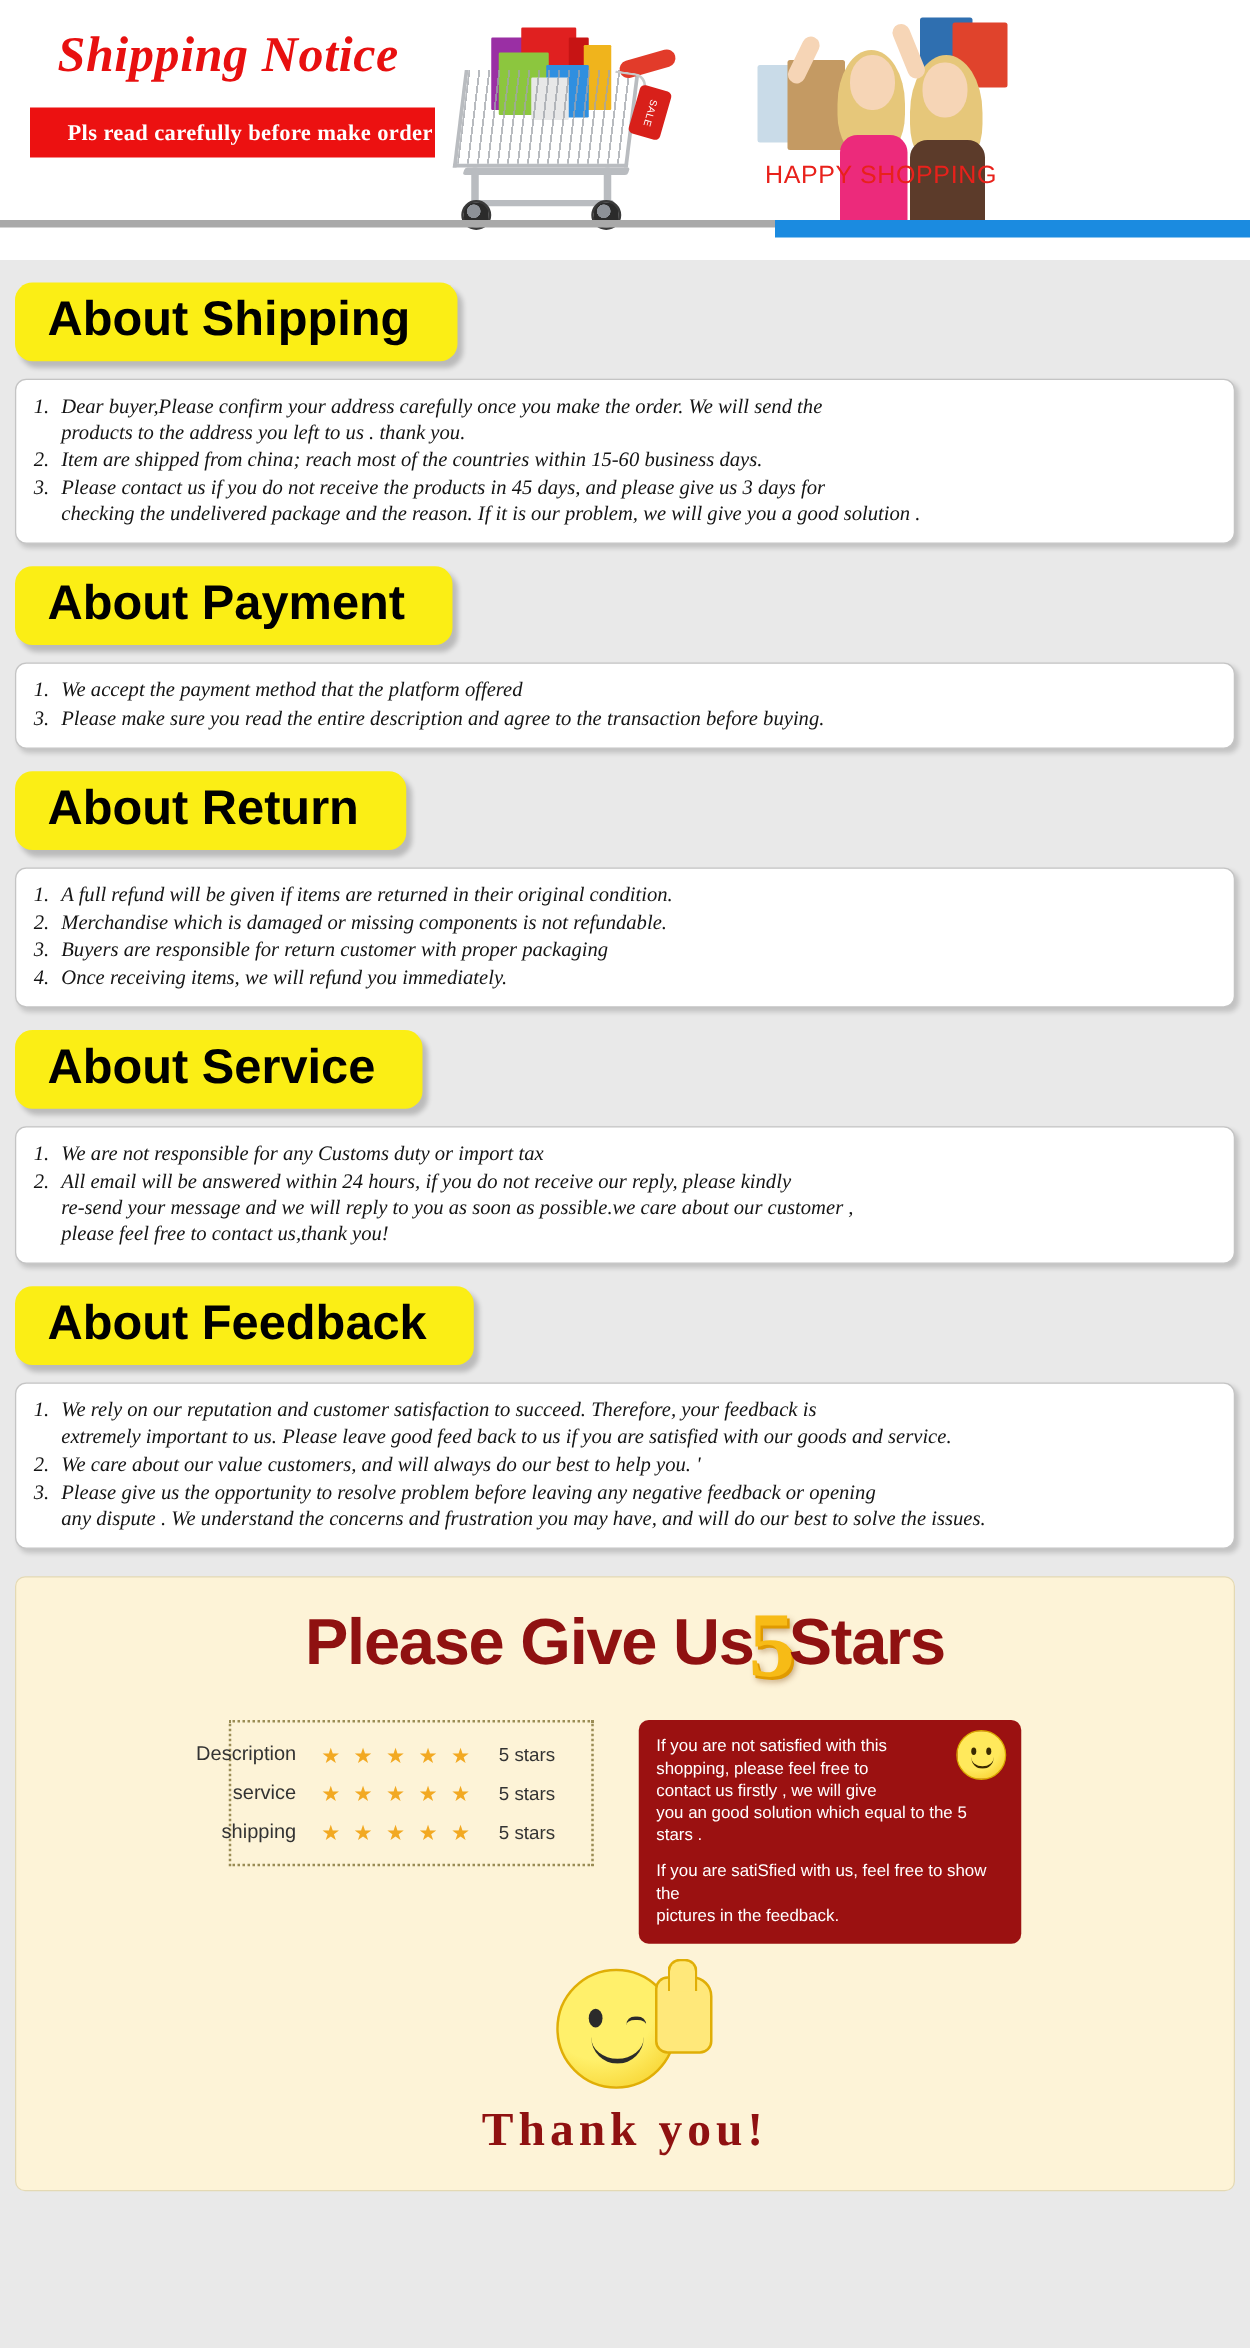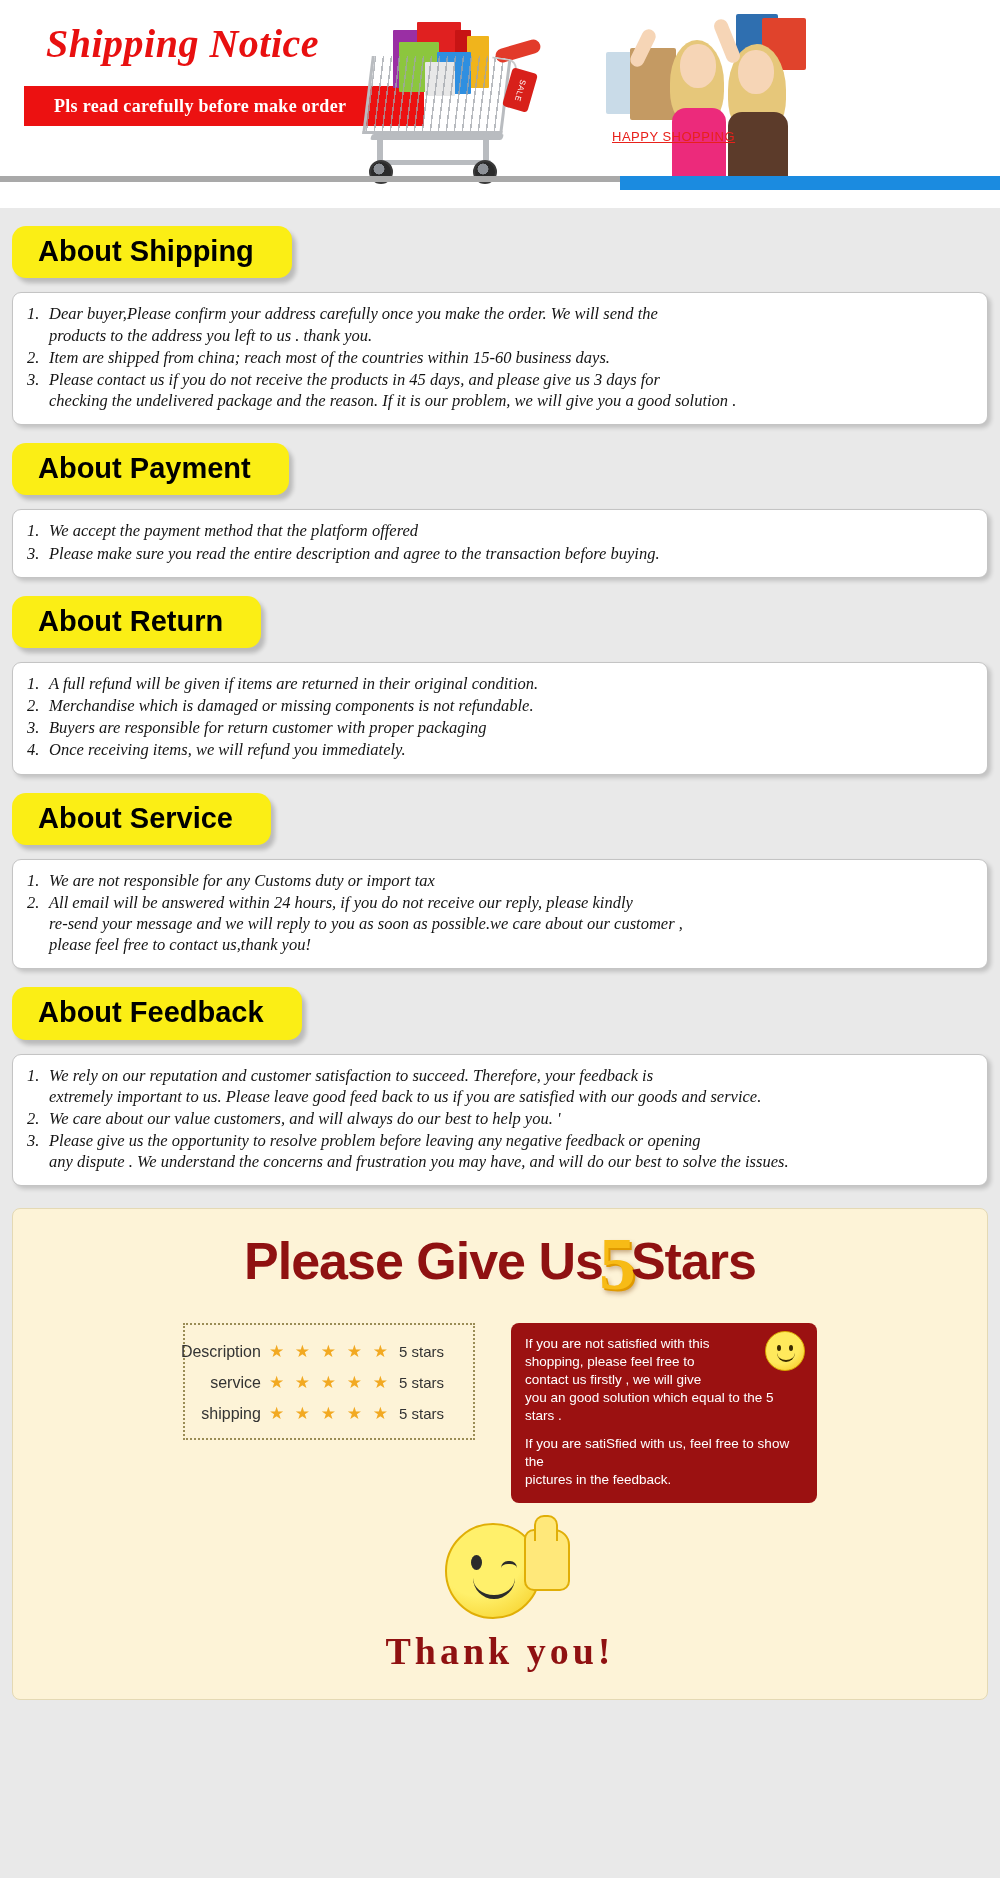--- a/index.html
+++ b/index.html
@@ -30,40 +30,39 @@
     font-family: "Liberation Serif", serif;
     font-style: italic;
     font-weight: bold;
     font-size: 40px;
     color: #e81010;
     letter-spacing: 0.5px;
   }
   .banner-sub {
     position: absolute;
     left: 24px; top: 86px;
-    width: 400px; height: 40px;
+    width: 324px; height: 40px;
     background: #ec1111;
     display: flex; align-items: center;
   }
   .banner-sub span {
     margin-left: 30px;
     color: #ffffff;
     font-family: "Liberation Serif", serif;
     font-size: 18px;
     font-weight: bold;
     letter-spacing: .3px;
   }
   .happy-shopping {
     position: absolute;
     left: 612px; top: 129px;
     color: #e8211b;
     font-family: "Liberation Sans", sans-serif;
-    font-size: 13px;
+    font-size: 20px;
     letter-spacing: .5px;
-    text-decoration: underline;
   }
 
   
   .cart-wrap { position: absolute; left: 355px; top: 8px; width: 220px; height: 180px; }
   .bag { position: absolute; border-radius: 1px; }
   .cart-basket {
     position: absolute; left: 12px; top: 48px;
     width: 140px; height: 78px;
     border: 3px solid #b9bcc0;
     border-top: none;
@@ -118,21 +117,21 @@
 
   
   .content { padding: 0 0 0 0; }
   .section { margin: 0; }
   .tag-title {
     display: inline-block;
     background: #fbee15;
     color: #000;
     font-family: "Liberation Sans", sans-serif;
     font-weight: bold;
-    font-size: 29px;
+    font-size: 39px;
     padding: 10px 38px 12px 26px;
     border-radius: 14px;
     box-shadow: 4px 5px 4px rgba(0,0,0,.20);
     line-height: 1.05;
   }
   .tag-row { padding: 18px 0 0 12px; }
   .panel {
     background: #ffffff;
     border: 1px solid #c4c4c4;
     border-radius: 9px;
@@ -189,21 +188,21 @@
     align-items: flex-start;
   }
   .rating-box {
     border: 2px dotted #9a8c55;
     padding: 16px 22px 14px 18px;
     width: 292px;
     background: transparent;
   }
   .rating-row {
     display: flex; align-items: center; justify-content: flex-end;
-    gap: 8px; margin-bottom: 10px;
+    gap: 20px; margin-bottom: 10px;
     font-family: "Liberation Sans", sans-serif;
     font-size: 16px; color: #333;
   }
   .rating-row:last-child { margin-bottom: 0; }
   .rating-label { min-width: 88px; text-align: right; }
   .stars5 { color: #f2a922; font-size: 17px; letter-spacing: 3px; white-space: nowrap; }
   .rating-value { font-size: 15px; color: #333; min-width: 52px; }
 
   .note-box {
     background: #9b1111;

